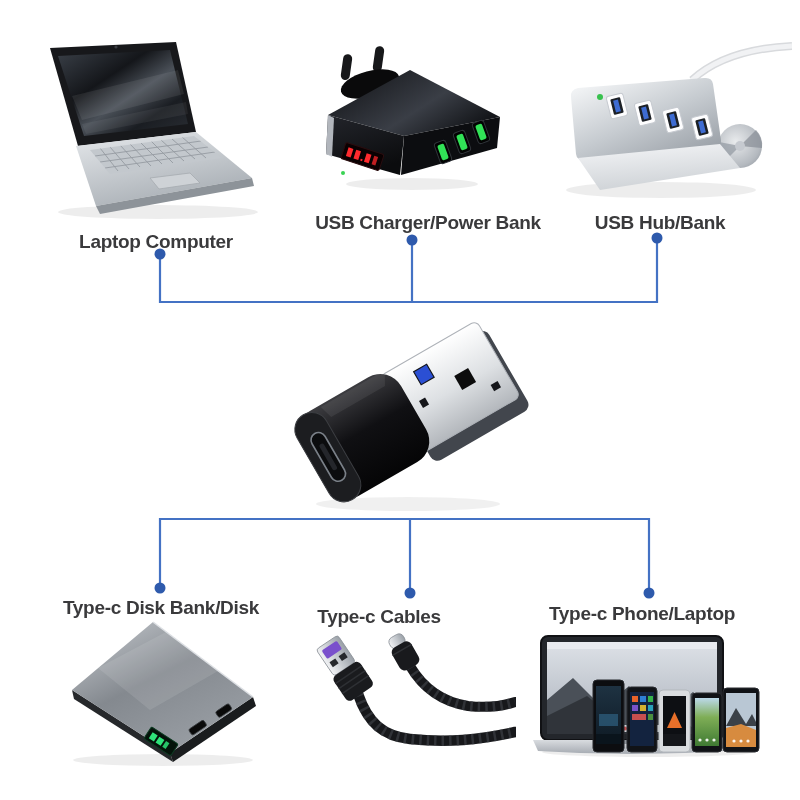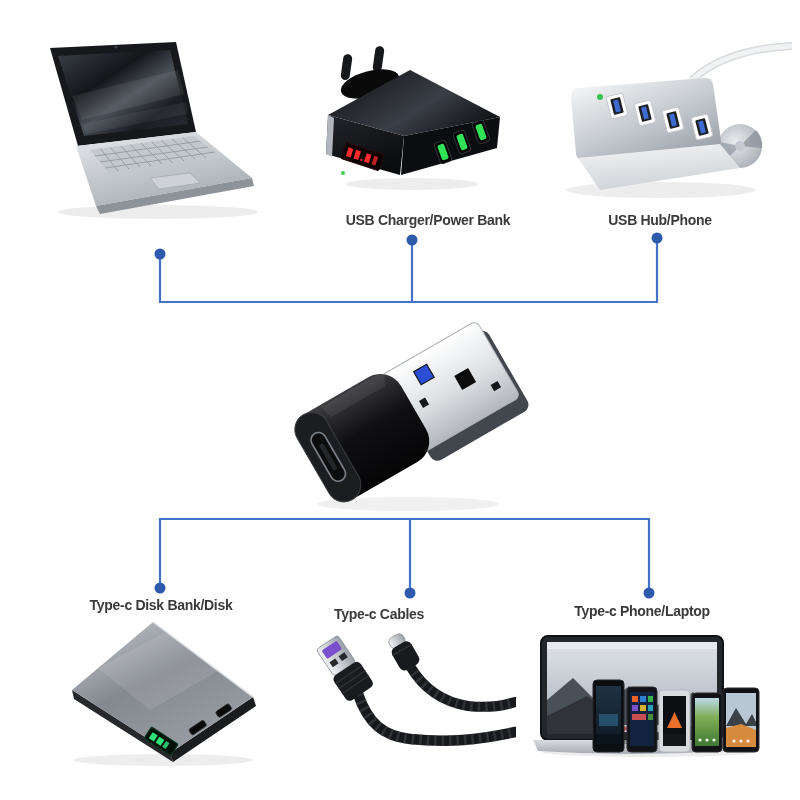--- a/index.html
+++ b/index.html
@@ -2,21 +2,21 @@
 <html><head>
 <meta charset="utf-8">
 <style>
   html,body{margin:0;padding:0;background:#fff;}
   .stage{position:relative;width:800px;height:800px;background:#ffffff;overflow:hidden;
          font-family:"Liberation Sans",sans-serif;}
   .brackets{position:absolute;left:0;top:0;pointer-events:none;}
   .device{position:absolute;}
   .device svg{display:block;}
   .label{position:absolute;transform:translateX(-50%);white-space:nowrap;
-         font-weight:700;font-size:14px;letter-spacing:-0.3px;color:#3a3a3c;}
+         font-weight:700;font-size:19px;letter-spacing:-0.3px;color:#3a3a3c;}
 </style>
 </head>
 <body>
 
 <div class="stage">
 
   <div class="device" style="left:38px;top:36px;width:222px;height:186px;">
     <svg width="222" height="186" viewBox="0 0 222 186">
       <defs>
         <linearGradient id="lapScr" x1="0" y1="0" x2="1" y2="1">
@@ -366,19 +366,20 @@
     <g fill="#2e5aac">
       <circle cx="160" cy="254" r="5.5"></circle>
       <circle cx="412" cy="240" r="5.5"></circle>
       <circle cx="657" cy="238" r="5.5"></circle>
       <circle cx="160" cy="588" r="5.5"></circle>
       <circle cx="410" cy="593" r="5.5"></circle>
       <circle cx="649" cy="593" r="5.5"></circle>
     </g>
   </svg>
 
+  <div class="label" style="left:156px;top:231px;">Laptop Computer</div>
   <div class="label" style="left:428px;top:212px;">USB Charger/Power Bank</div>
-  <div class="label" style="left:660px;top:212px;">USB Hub/Phone</div>
+  <div class="label" style="left:660px;top:212px;">USB Hub/Bank</div>
   <div class="label" style="left:161px;top:597px;">Type-c Disk Bank/Disk</div>
   <div class="label" style="left:642px;top:603px;">Type-c Phone/Laptop</div>
   <div class="label" style="left:379px;top:606px;">Type-c Cables</div>
 
 </div>
 
 </body></html>

